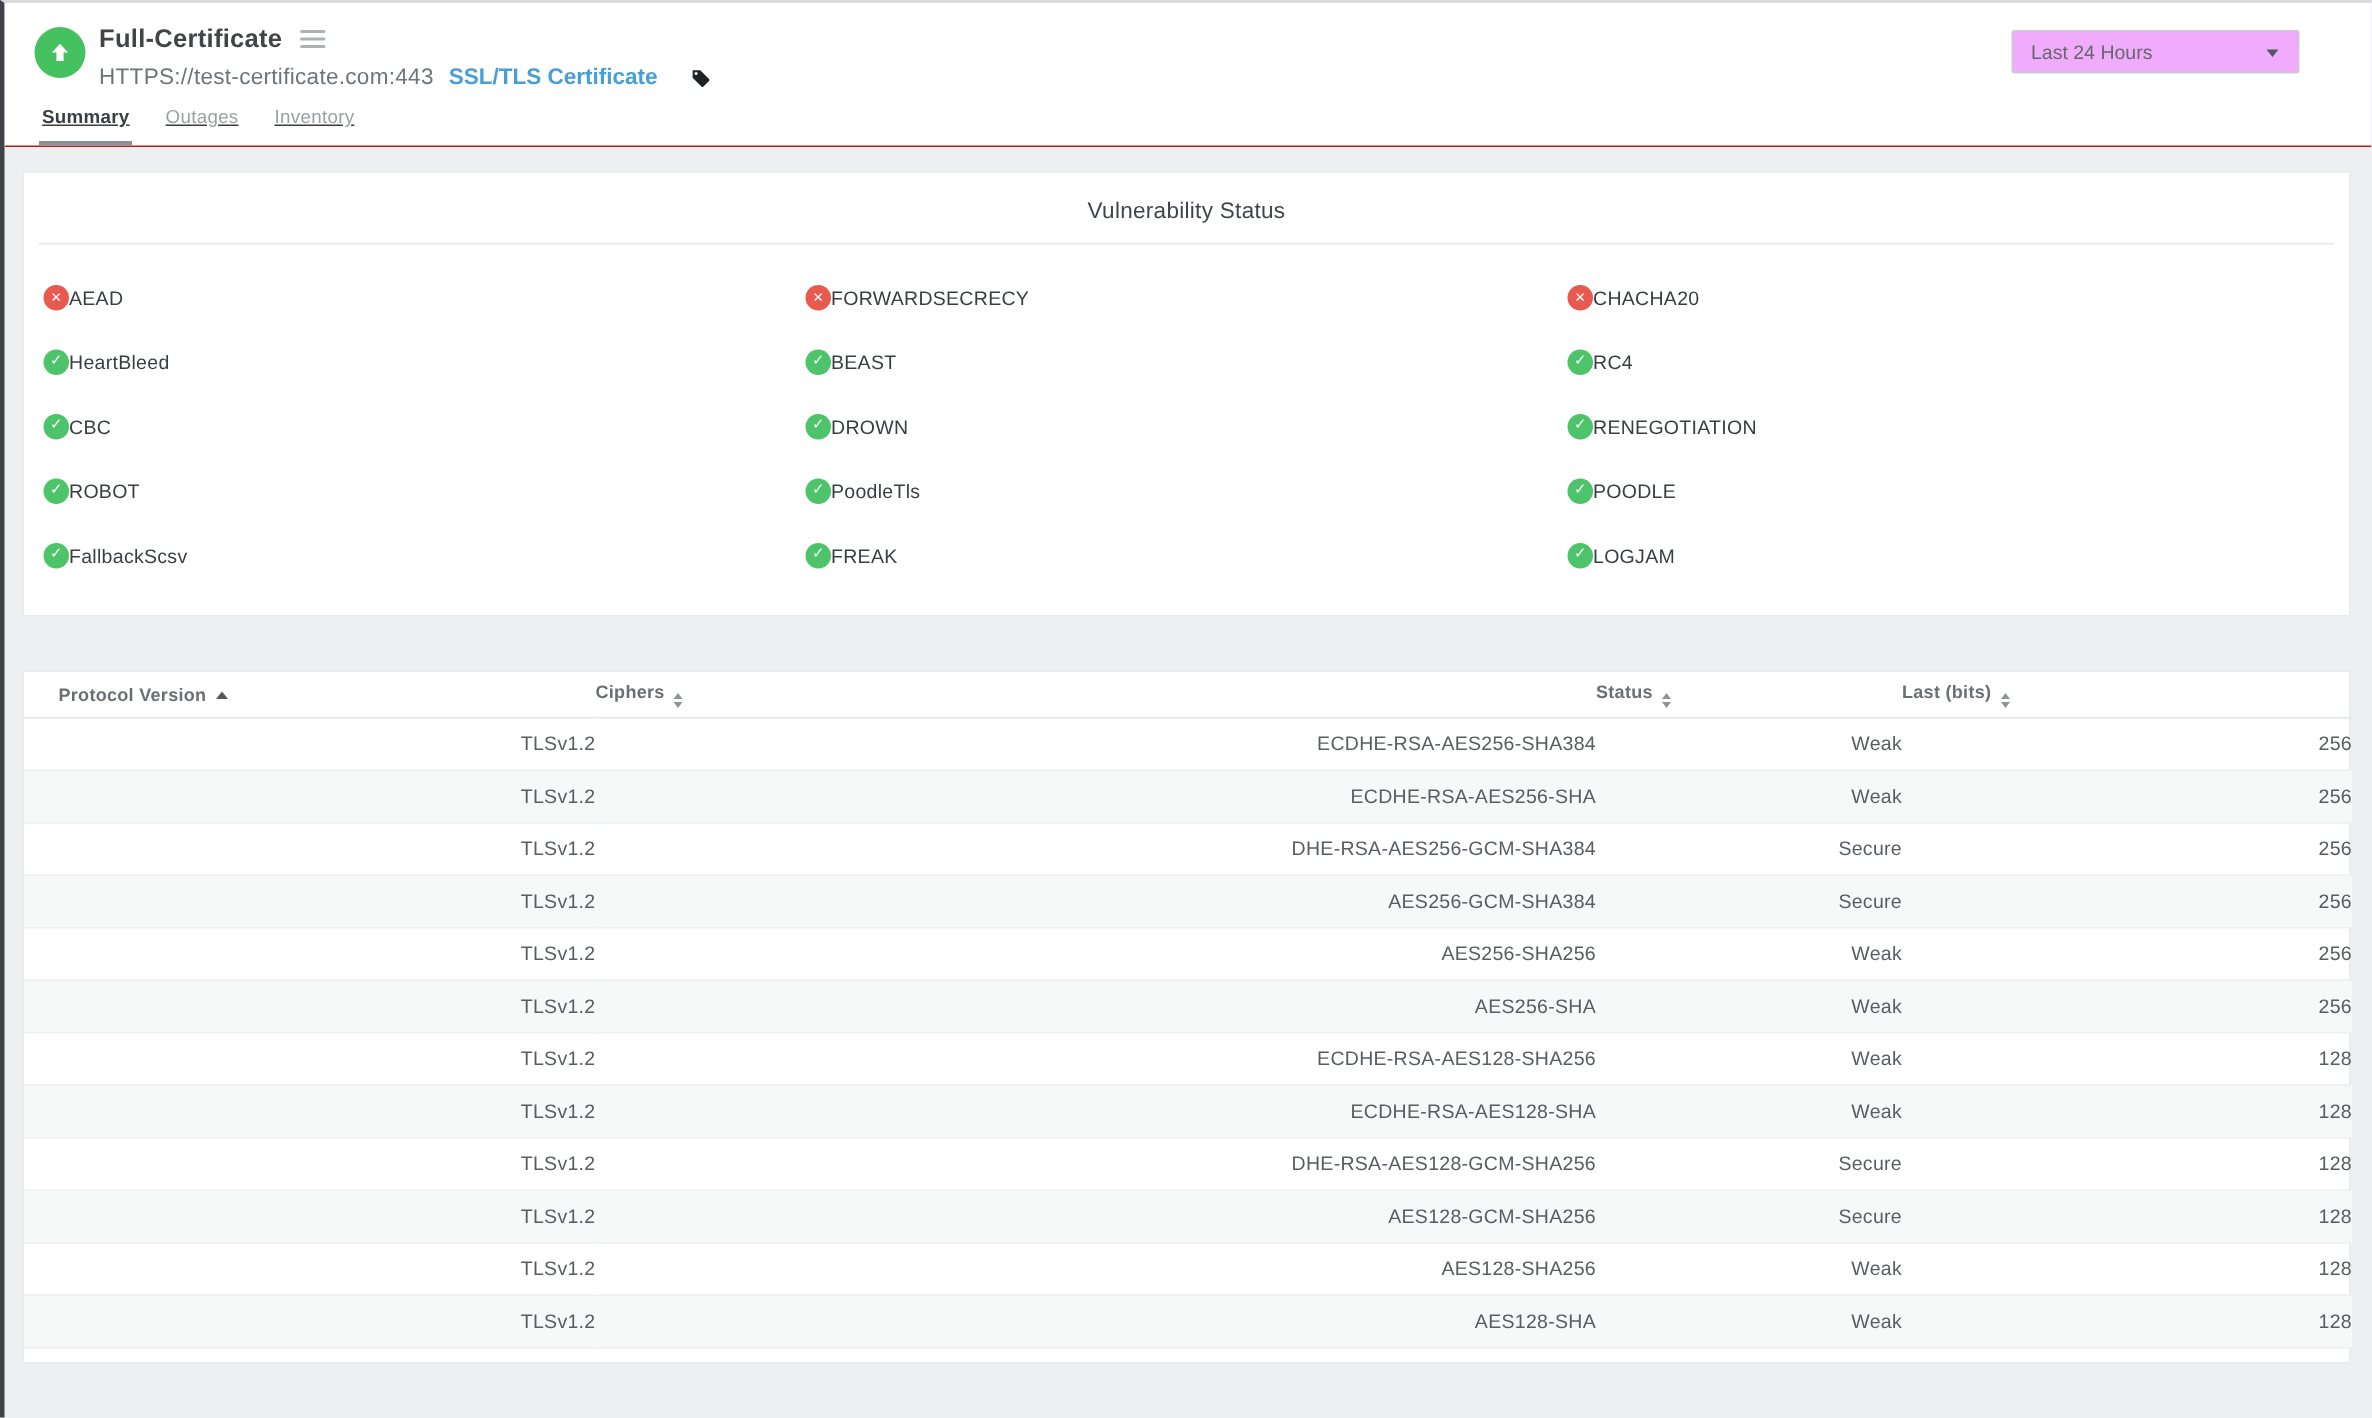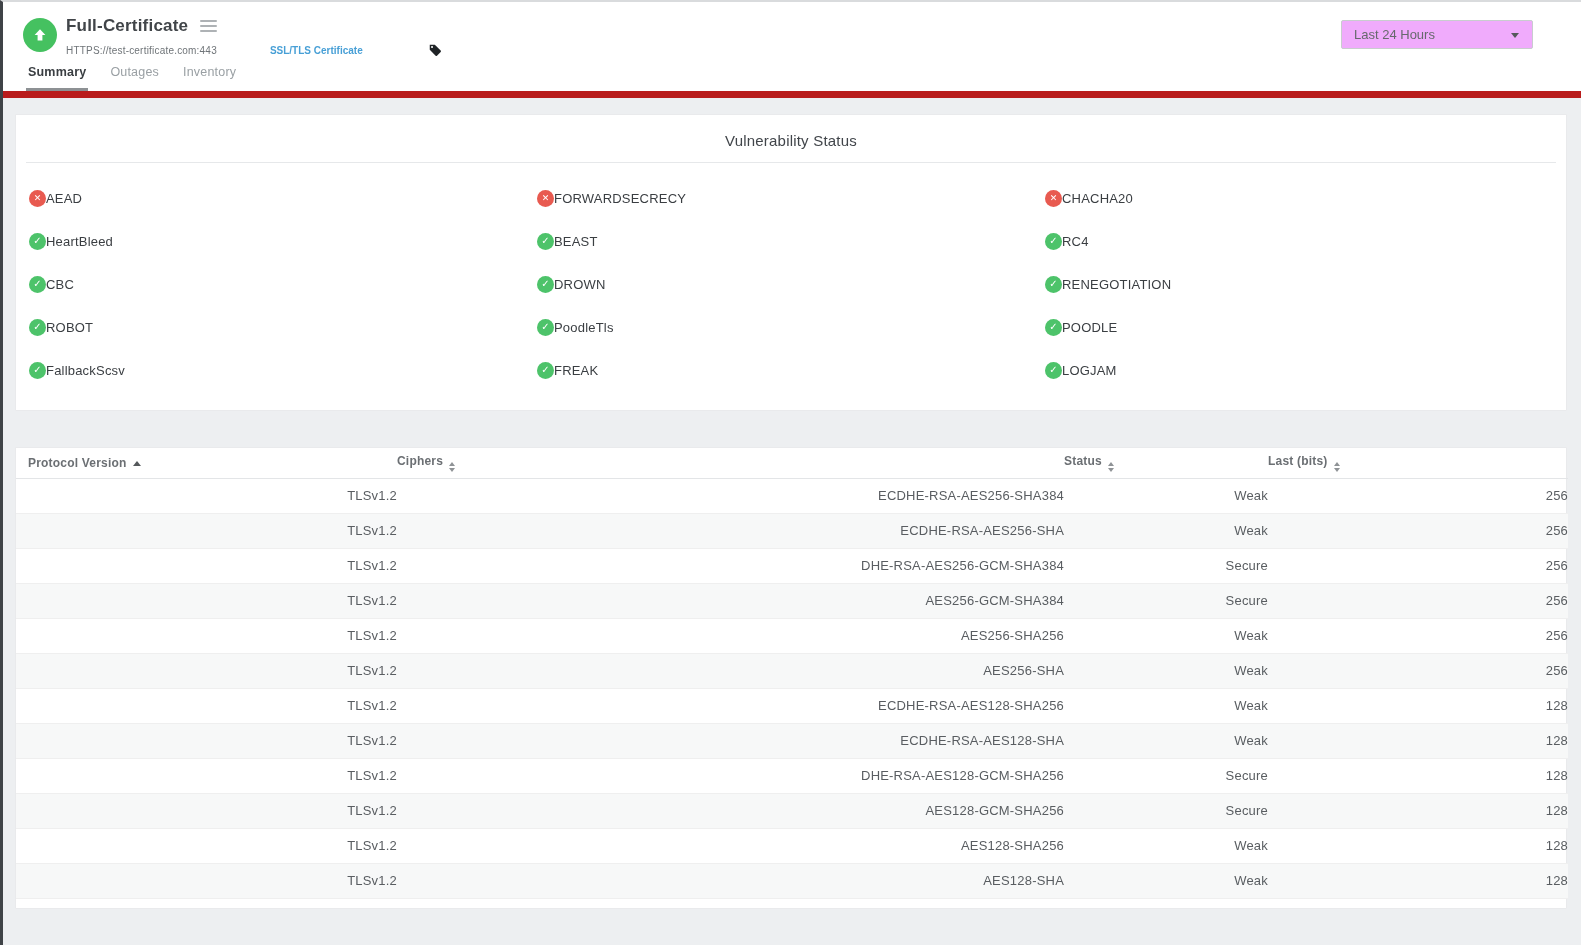--- a/index.html
+++ b/index.html
@@ -12,42 +12,42 @@
     overflow: hidden;
     position: relative;
     color: #3d3d3d;
   }
 
   
   .top-header {
     background: #fff;
     height: 96px;
     position: relative;
-    border-bottom: 7px solid #b91c1c;
+    border-bottom: 1px solid #b91c1c;
   }
   .monitor-row { position: absolute; top: 14px; left: 20px; display: flex; }
   .monitor-status {
     width: 34px; height: 34px; border-radius: 50%;
     background: var(--up-color, #45c160);
     display: flex; align-items: center; justify-content: center;
     flex: 0 0 34px; margin-top: 2px;
   }
   .monitor-status svg { width: 16px; height: 16px; display: block; }
   .monitor-meta { margin-left: 9px; }
   .title-line { display: flex; align-items: center; }
   .page-title { font-size: 17px; font-weight: 700; color: #414549; letter-spacing: .2px; }
   .menu-icon { margin-left: 12px; cursor: pointer; display: inline-block; }
   .menu-icon span { display: block; width: 17px; height: 2px; background: #aeb2b5; margin: 3px 0; border-radius: 1px; }
-  .url-line { margin-top: 7px; display: flex; align-items: center; font-size: 10px; gap: 43px; }
+  .url-line { margin-top: 7px; display: flex; align-items: center; font-size: 15px; }
   .monitor-url { color: #6f7478; letter-spacing: .2px; }
   .monitor-type { color: var(--link-color, #479fd6); margin-left: 10px; cursor: pointer; text-decoration: none; font-weight: bold; }
   .tag-icon { margin-left: 22px; cursor: pointer; display: inline-flex; }
   .tag-icon svg { width: 14px; height: 14px; }
 
-  .tabs { position: absolute; left: 23px; bottom: 0; display: flex; }
+  .tabs { position: absolute; left: 23px; bottom: 0; display: flex; text-decoration: underline; }
   .tab {
     font-size: 12.5px; color: #9aa0a4; padding: 0 2px 9px 2px;
     margin-right: 20px; cursor: pointer; border-bottom: 3px solid transparent;
     letter-spacing: .2px;
   }
   .tab.active { color: #3a3e42; font-weight: 700; border-bottom-color: #8d9194; }
 
   .time-range {
     position: absolute; top: 18px; right: 48px;
     width: 192px; height: 29px;
@@ -94,21 +94,21 @@
     text-align: left; font-size: 12px; font-weight: 600; color: #6b6f73;
     height: 30px; border-bottom: 1px solid #e3e5e7; cursor: pointer;
     letter-spacing: .2px; white-space: nowrap;
   }
   table.ciphers td {
     height: 35px; font-size: 13px; color: #595d61; letter-spacing: .2px;
     border-bottom: 1px solid #efefef;
     text-align: right;
   }
   table.ciphers tr.alt td { background: #f7f8f8; }
-  table.ciphers th:first-child, table.ciphers td:first-child { padding-left: 12px; }
+  table.ciphers th:first-child, table.ciphers td:first-child { padding-left: 23px; }
   .sort-asc {
     display: inline-block; margin-left: 6px; vertical-align: 1px;
     width: 0; height: 0;
     border-left: 4px solid transparent; border-right: 4px solid transparent;
     border-bottom: 5px solid #55585b;
   }
   .sort-both { display: inline-flex; flex-direction: column; margin-left: 6px; vertical-align: -1px; }
   .sort-both i { display: block; width: 0; height: 0; border-left: 3.5px solid transparent; border-right: 3.5px solid transparent; }
   .sort-both .up { border-bottom: 4px solid #8f9396; margin-bottom: 2px; }
   .sort-both .down { border-top: 4px solid #8f9396; }

